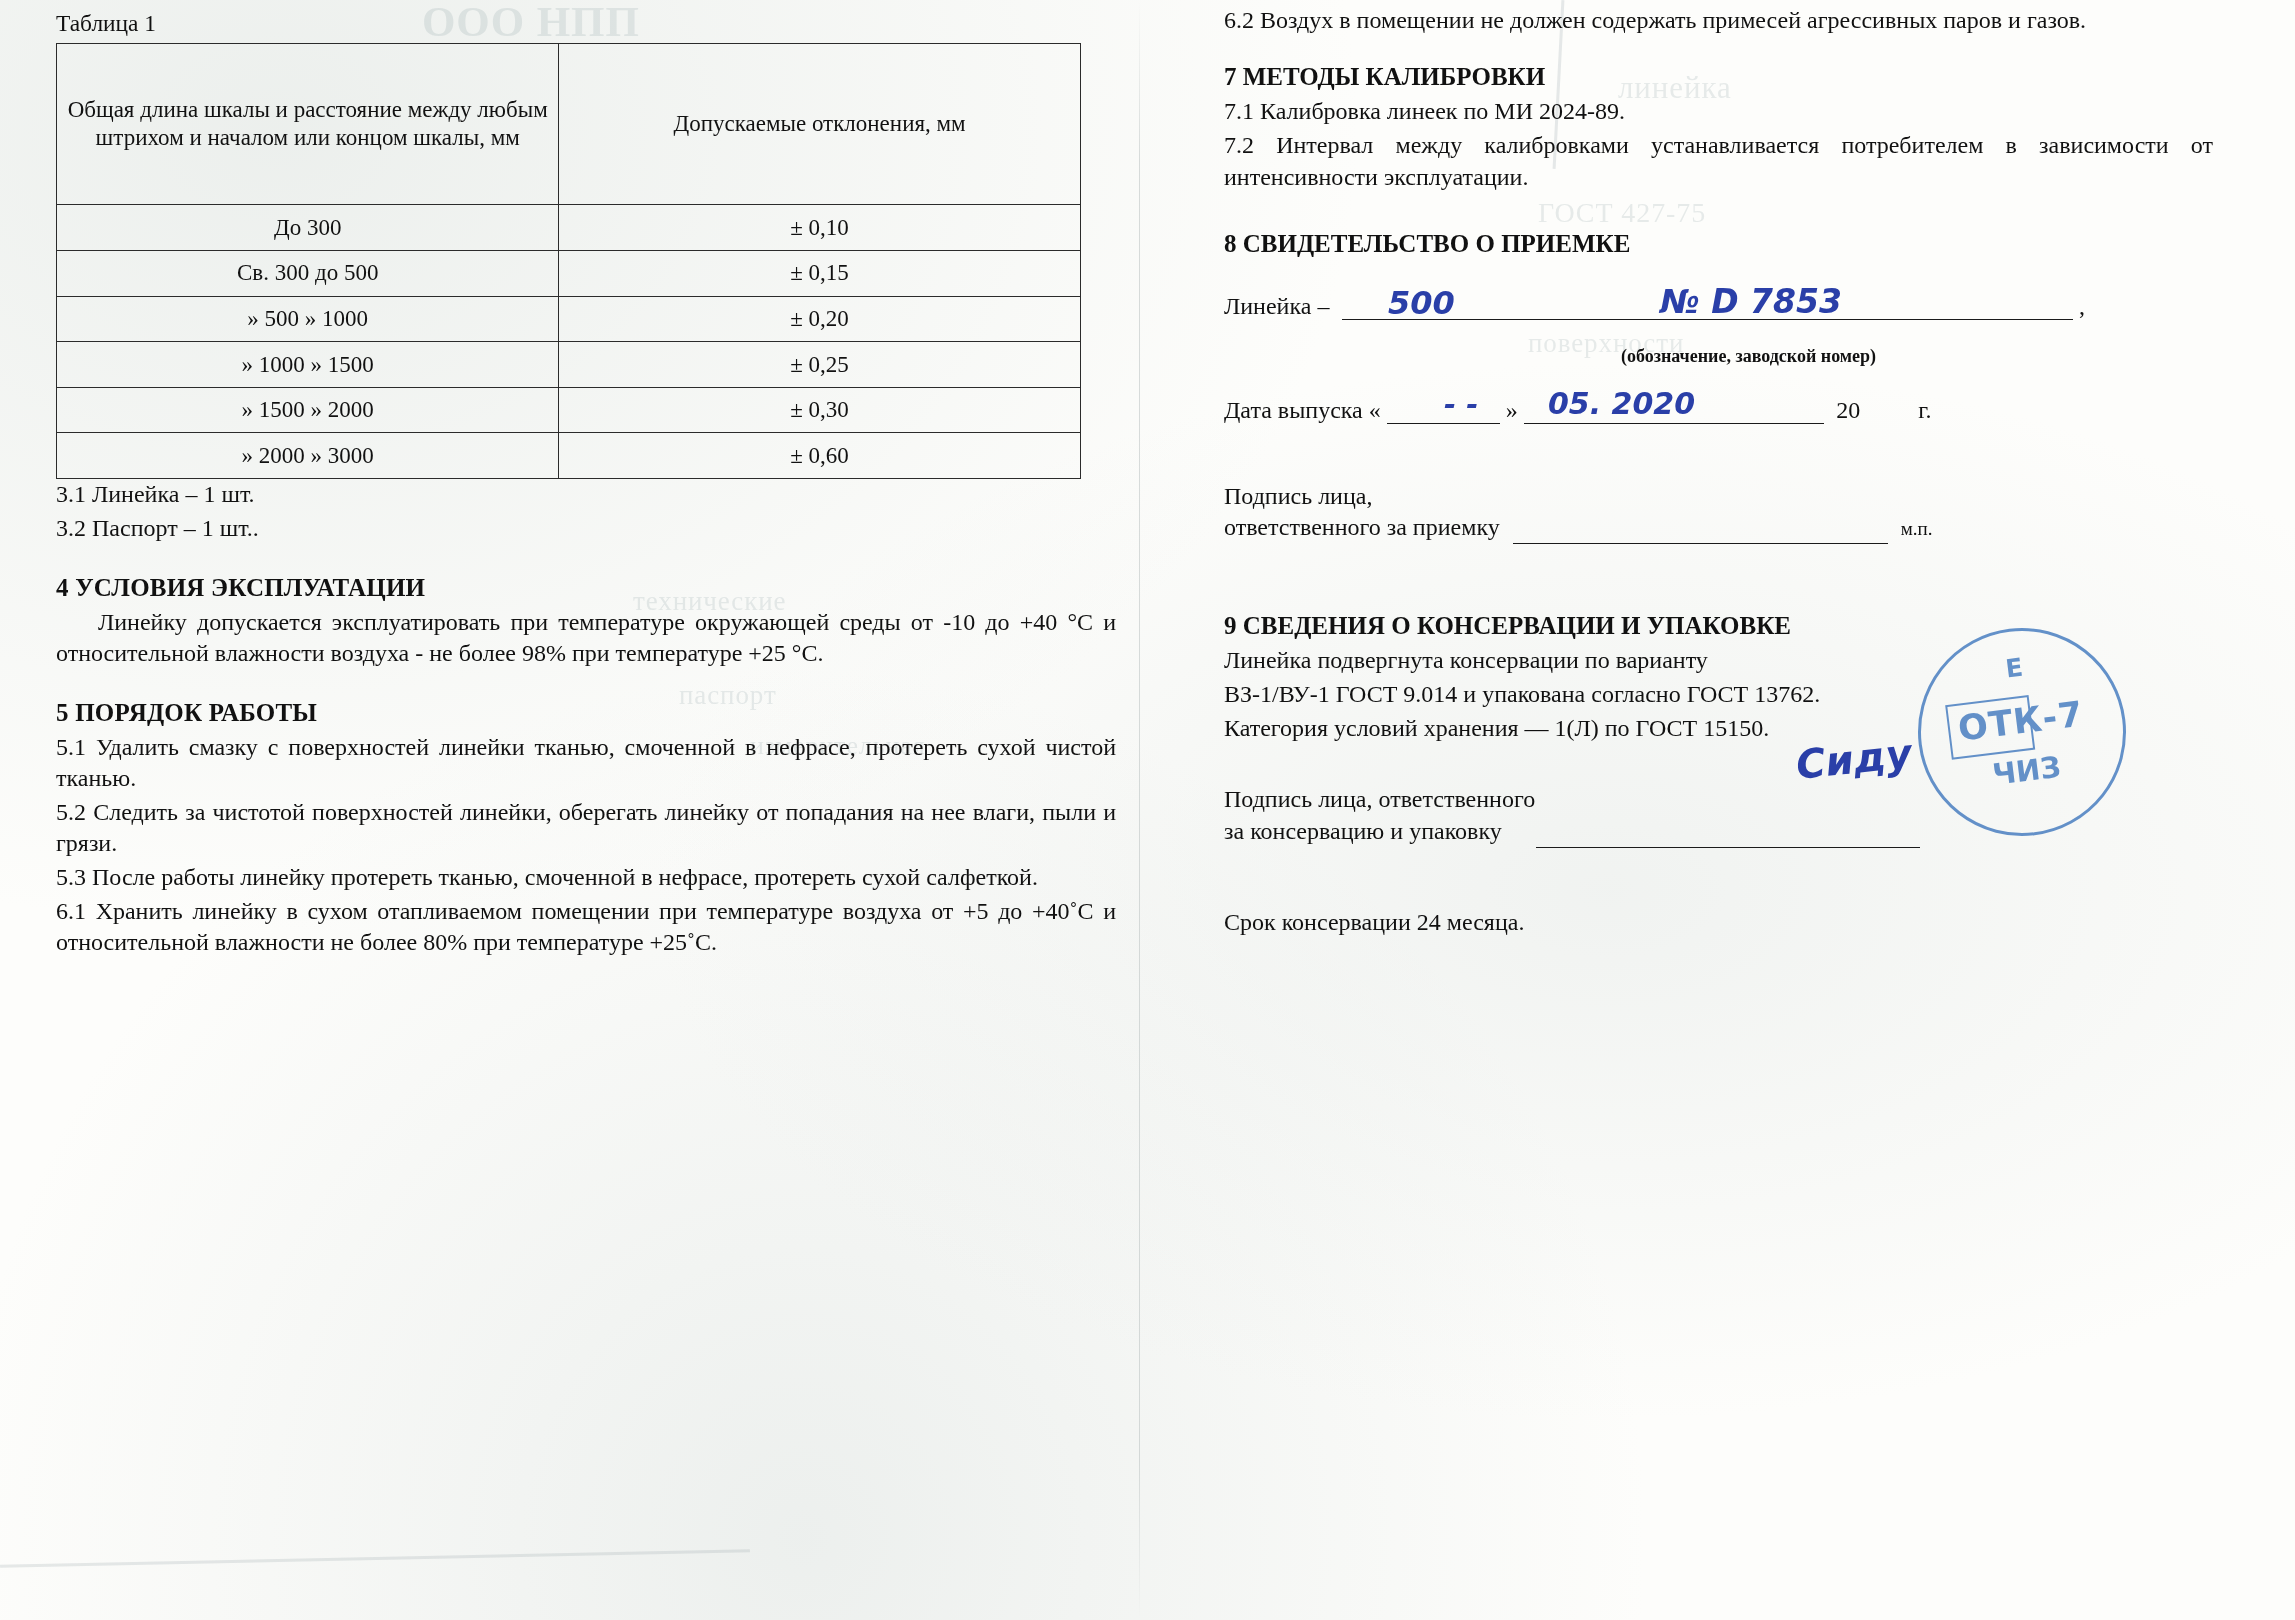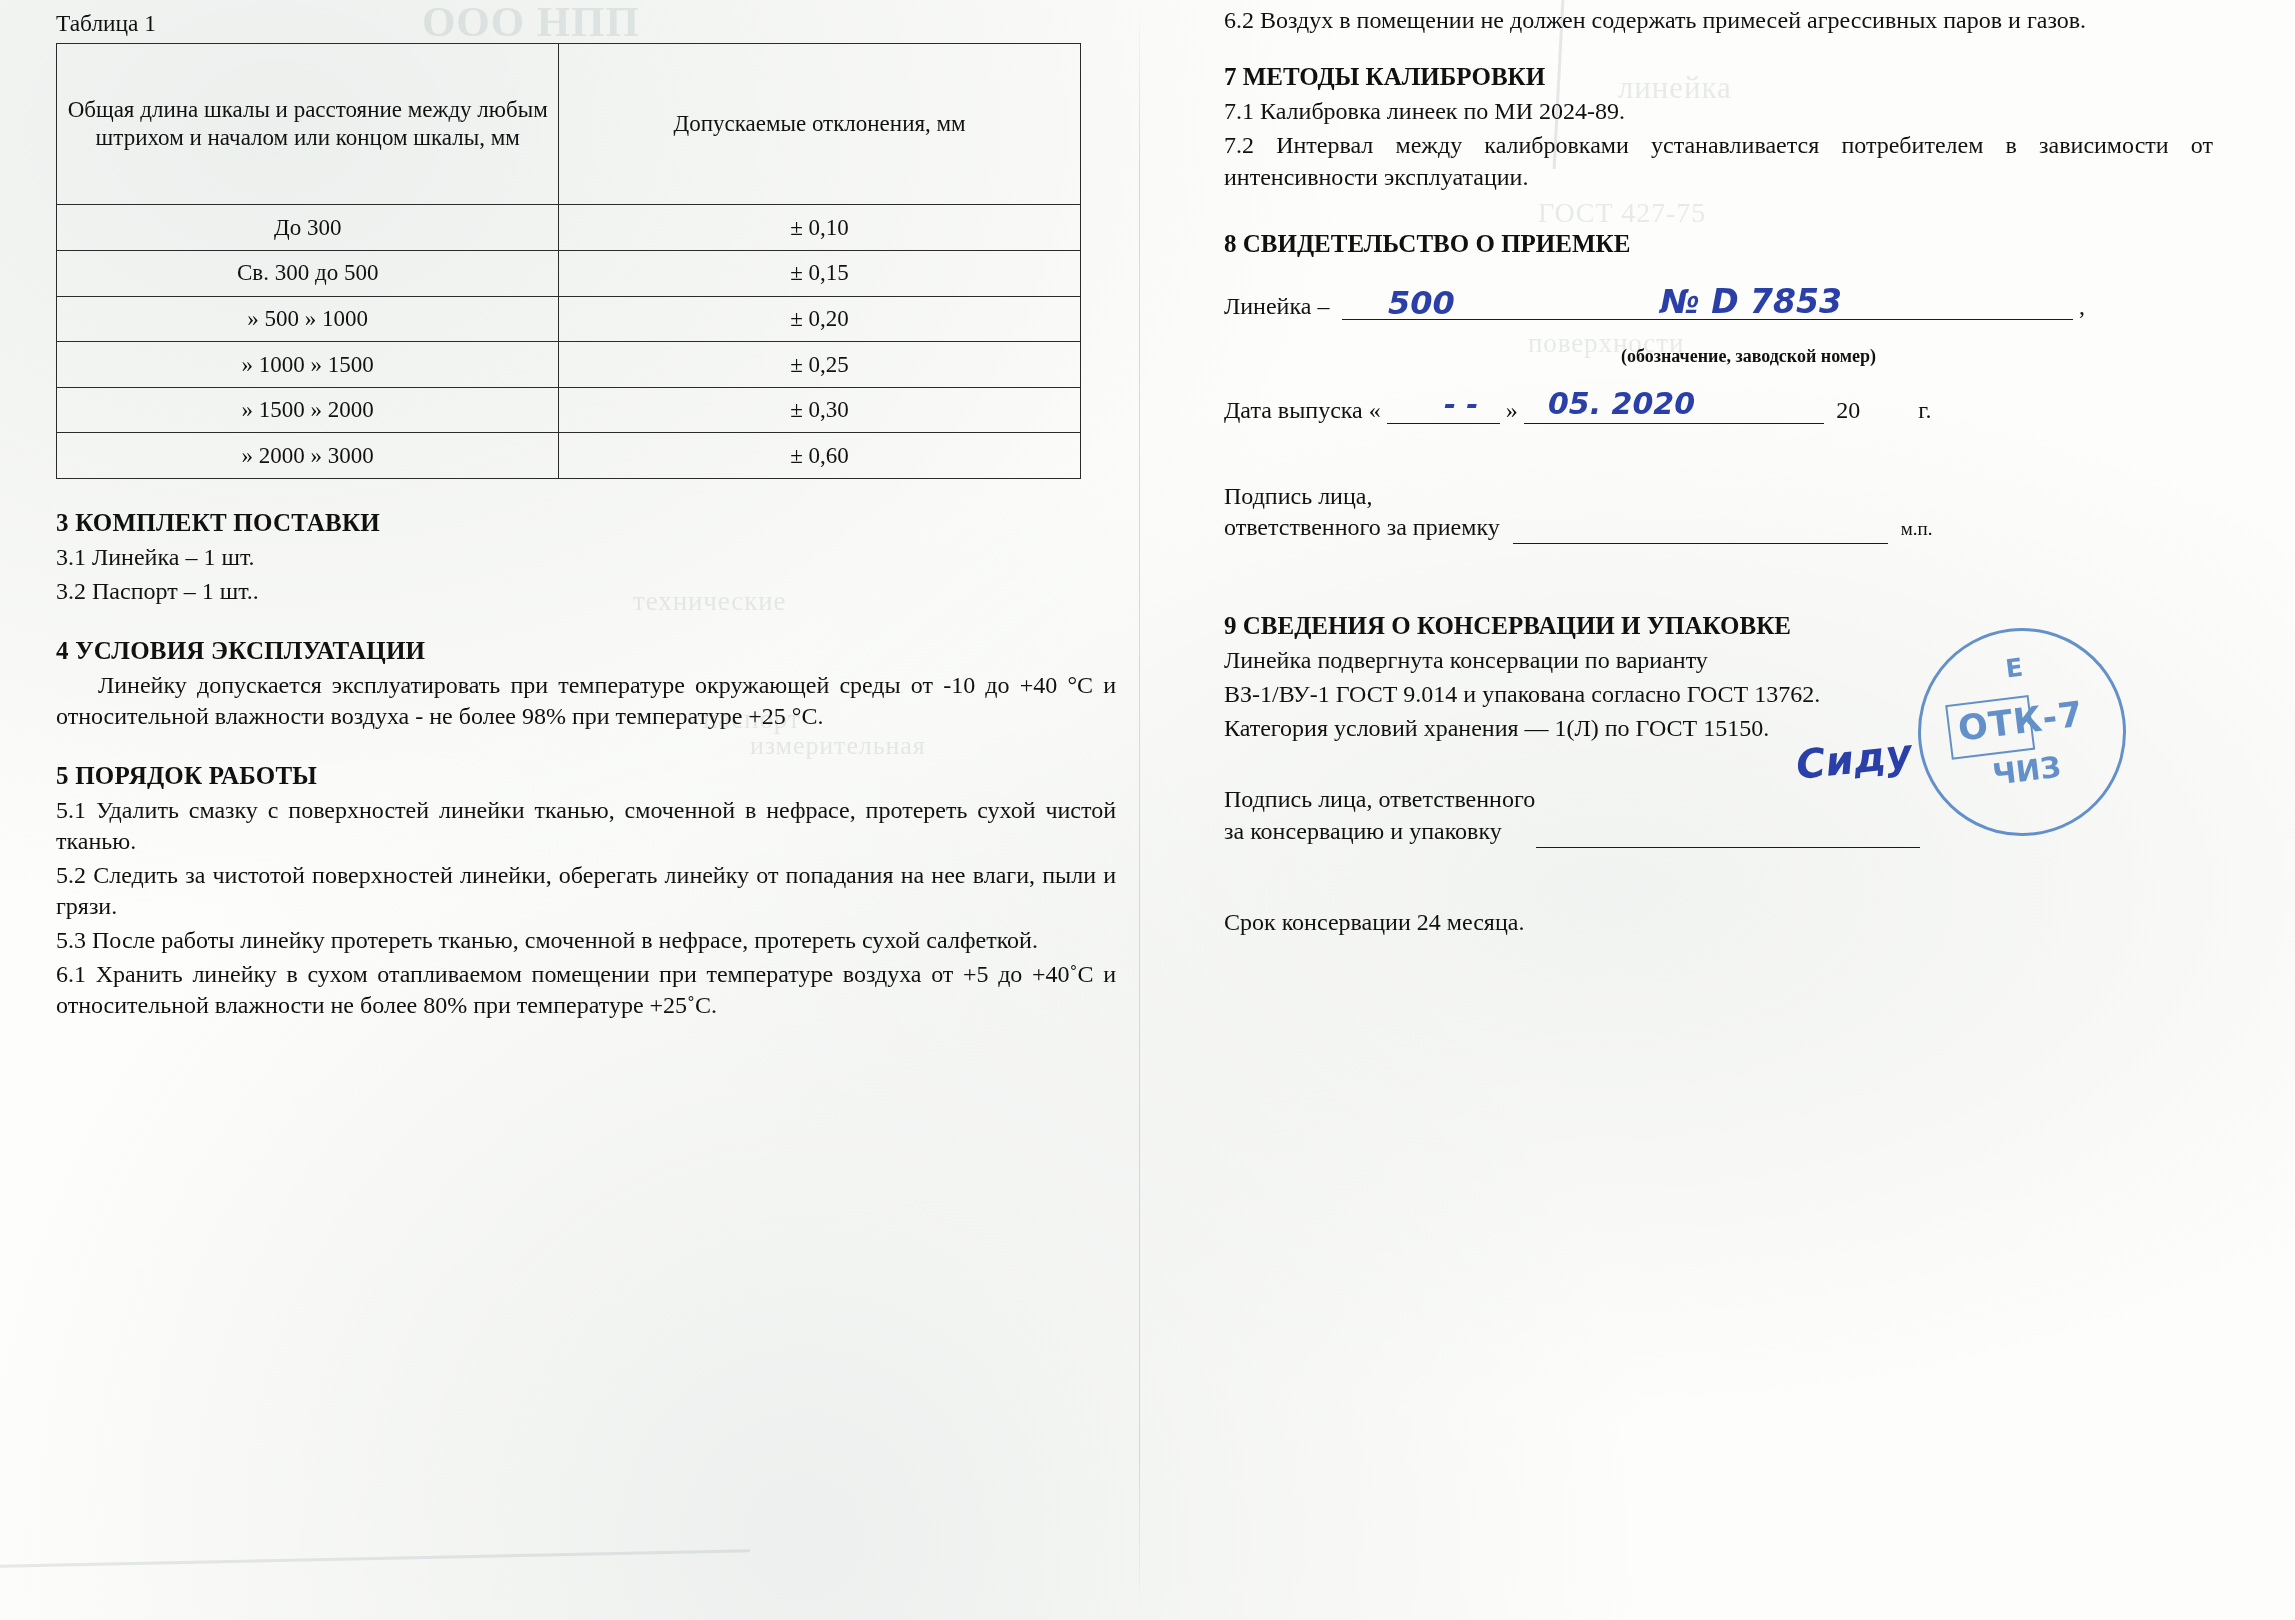--- a/index.html
+++ b/index.html
@@ -194,21 +194,21 @@
 </head>
 <body>
 
 <div class="page">
 
   <div class="bleed" style="left:422px; top:-2.8px; font-size:43px; font-weight:bold;">ООО НПП</div>
   <div class="bleed" style="left:1618px; top:70px; font-size:31px;">линейка</div>
   <div class="bleed" style="left:1538px; top:197px; font-size:28px;">ГОСТ 427-75</div>
   <div class="bleed" style="left:1528px; top:328px; font-size:27px;">поверхности</div>
   <div class="bleed" style="left:633px; top:586px; font-size:27px;">технические</div>
-  <div class="bleed" style="left:703px; top:680px; font-size:27px;margin-top:24px;">паспорт</div>
+  <div class="bleed" style="left:679px; top:680px; font-size:27px;">паспорт</div>
   <div class="bleed" style="left:750px; top:731px; font-size:26px;">измерительная</div>
 
   <div class="crease" style="left:0; top:1557px; width:750px; height:2.8px; transform:rotate(-1.2deg);"></div>
   <div class="crease" style="left:1557px; top:0; width:2.8px; height:169px; transform:rotate(3deg);"></div>
 
   <div class="divider"></div>
 
   <div class="col-left">
 
     <div class="table-caption">Таблица 1</div>
@@ -241,21 +241,20 @@
           <td class="dcell">» 1500 » 2000</td>
           <td class="dcell">± 0,30</td>
         </tr>
         <tr>
           <td class="dcell">» 2000 » 3000</td>
           <td class="dcell">± 0,60</td>
         </tr>
       </tbody>
     </table>
 
-    <h2 class="sec">3 КОМПЛЕКТ ПОСТАВКИ</h2>
     <p class="body nojust">3.1 Линейка – 1 шт.</p>
     <p class="body nojust">3.2 Паспорт – 1 шт..</p>
 
     <h2 class="sec">4 УСЛОВИЯ ЭКСПЛУАТАЦИИ</h2>
     <p class="body ind">Линейку допускается эксплуатировать при температуре окружающей среды от -10 до +40 °C и относительной влажности воздуха - не более 98% при температуре +25 °C.</p>
 
     <h2 class="sec">5 ПОРЯДОК РАБОТЫ</h2>
     <p class="body">5.1 Удалить смазку с поверхностей линейки тканью, смоченной в нефрасе, протереть  сухой чистой тканью.</p>
     <p class="body">5.2 Следить за чистотой поверхностей линейки, оберегать линейку от попадания на нее влаги, пыли и грязи.</p>
     <p class="body">5.3 После работы линейку протереть тканью, смоченной в нефрасе, протереть  сухой салфеткой.</p>

